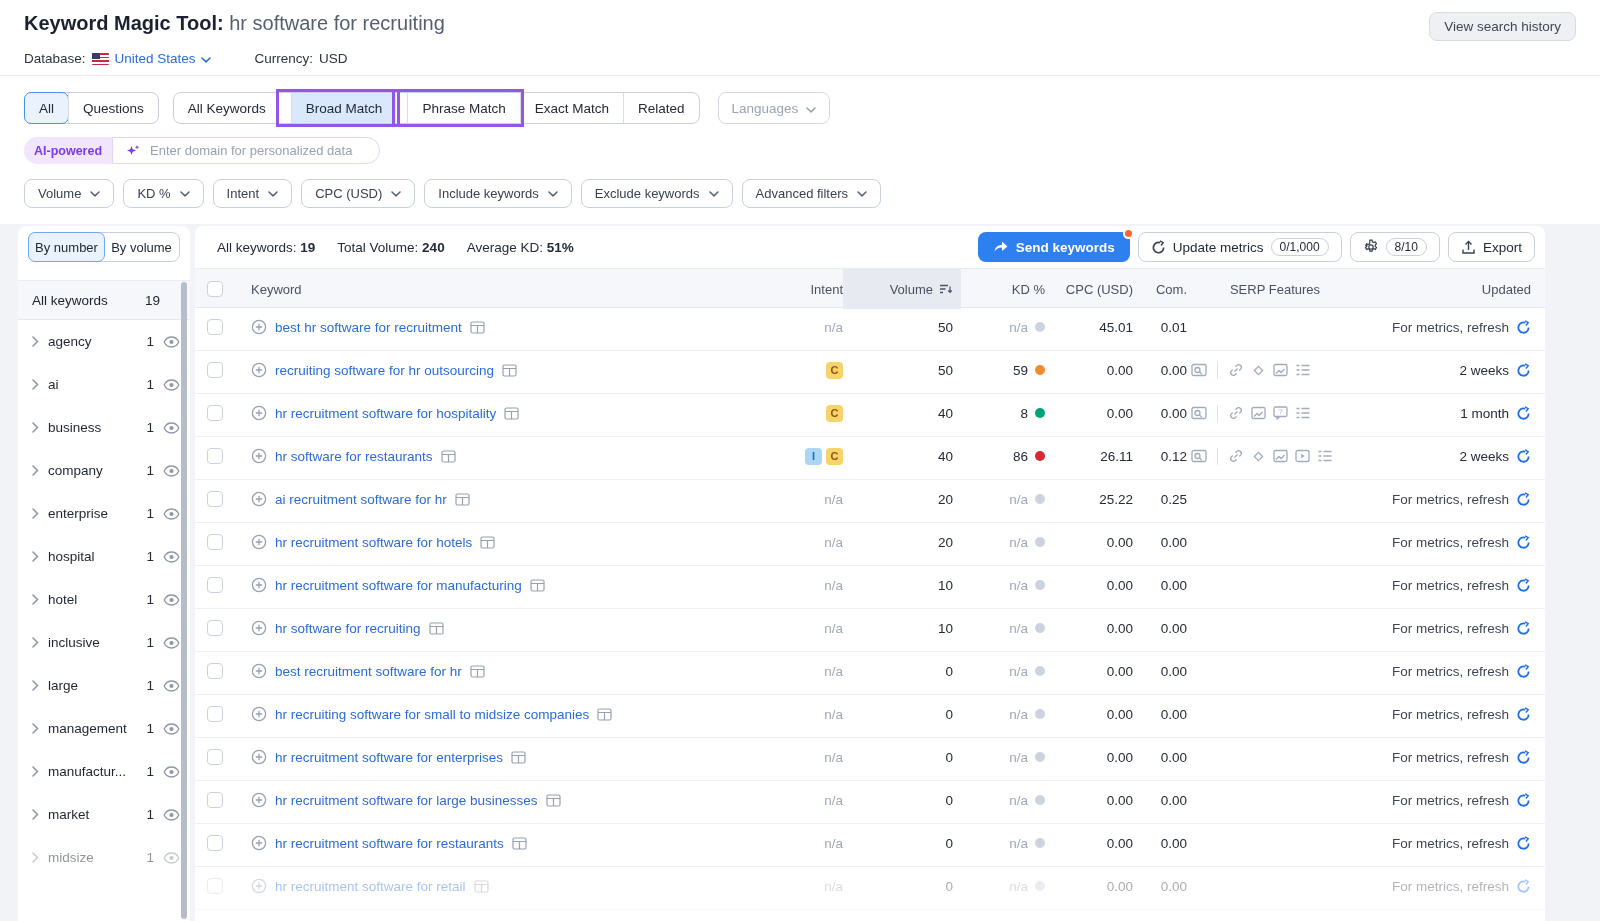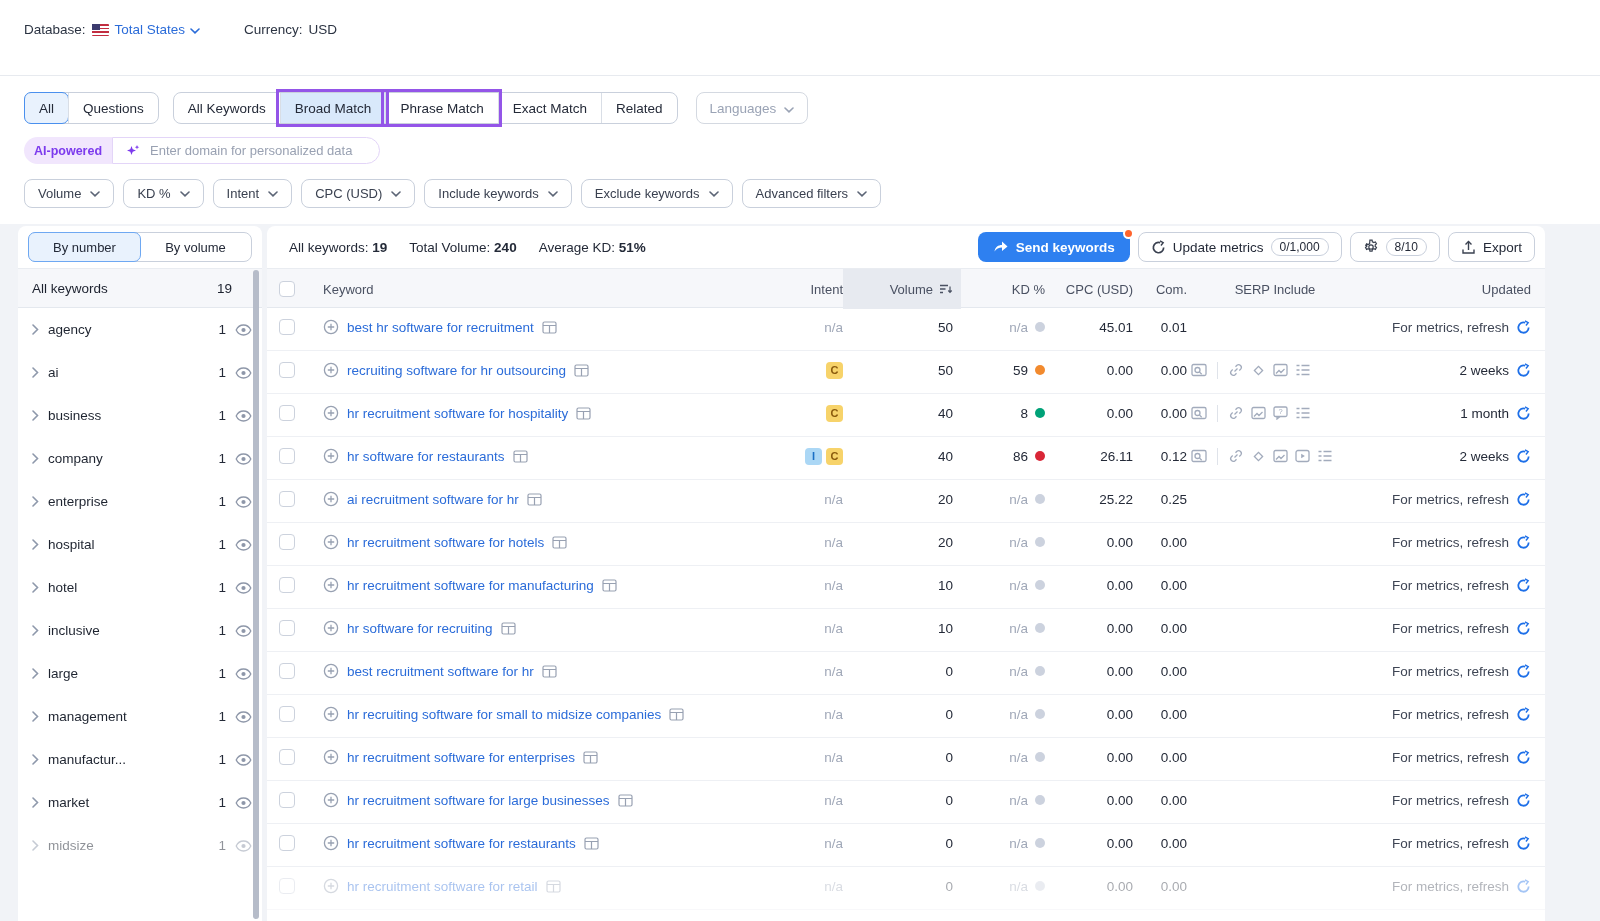--- a/index.html
+++ b/index.html
@@ -30,21 +30,21 @@
 
   
   .tabs-row{ display:flex; align-items:center; gap:14px; margin:16px 24px 0; height:32px; }
   .tgroup{ display:flex; border:1px solid var(--border); border-radius:8px; background:#fff; }
   .tw{ display:flex; }
   .tw + .tw .tab{ border-left:1px solid #d9dee6; }
   .tab{ height:30px; padding:0 14px; background:transparent; border:none; font-family:inherit;
     font-size:13.5px; color:#242a38; display:flex; align-items:center; cursor:pointer; white-space:nowrap; }
   .tab.selected{ background:#e9f2fd; border:1px solid #4a90ee !important; border-radius:7px; margin:-1px; height:32px; }
   .tab.active{ background:#d9e9fb; }
-  .tw.annot{ outline:3px solid var(--annot); outline-offset:1px; }
+  .tw.annot{ outline:3px solid var(--annot); outline-offset:1px;padding-left:11px; }
   .lang-btn{ display:flex; align-items:center; gap:8px; border:1px solid #d4d9e1; background:#fff;
     border-radius:8px; height:32px; padding:0 13px; font-size:13.5px; color:var(--muted);
     font-family:inherit; cursor:pointer; margin-left:4px; }
 
   
   .ai-row{ display:flex; align-items:center; margin:13px 24px 0; height:27px; }
   .ai-badge{ background:#f1e6fd; color:var(--ai); font-size:12.5px; font-weight:700;
     padding:0 10px; height:27px; display:flex; align-items:center; border-radius:14px 0 0 14px; }
   .ai-input-wrap{ display:flex; align-items:center; gap:7px; border:1px solid #e3d5f8; background:#fff;
     height:27px; border-radius:0 14px 14px 0; padding:0 12px; width:268px; }
@@ -56,21 +56,21 @@
   .filters-row{ display:flex; gap:9px; margin:15px 24px 0; }
   .filter-btn{ display:flex; align-items:center; gap:9px; height:29px; padding:0 13px;
     border:1px solid var(--border); border-radius:8px; background:#fff; font-family:inherit;
     font-size:13px; color:#3a4150; cursor:pointer; }
   .filter-btn .chev{ color:#5c6576; display:inline-flex; }
 
   
   .content{ position:absolute; top:224px; left:0; right:0; bottom:0; background:#f1f3f7;
     padding:2px 55px 0 18px; display:flex; gap:5px; }
   .panel{ background:#fff; border-radius:8px 8px 0 0; overflow:hidden; display:flex; flex-direction:column; }
-  .sidebar{ width:244px; flex:none; }
+  .sidebar{ width:172px; flex:none;gap:12px; }
   .main{ flex:1; }
 
   
   .sb-toolbar{ height:42px; display:flex; align-items:center; padding:0 10px; }
   .seg{ display:flex; border:1px solid var(--border); border-radius:8px; background:#fff; width:100%; }
   .seg-btn{ flex:1; height:28px; border:none; background:transparent; font-family:inherit; font-size:13px;
     color:#242a38; cursor:pointer; border-radius:7px; display:flex; align-items:center; justify-content:center; white-space:nowrap; }
   .seg-btn.selected{ background:#e9f2fd; border:1px solid #6ea8f2; margin:-1px; height:30px; }
   .sb-body{ position:relative; flex:1; display:flex; flex-direction:column; }
   .sb-head{ height:40px; background:#f6f7fa; border-top:1px solid #e9ecf1; border-bottom:1px solid #e4e8ee;
@@ -127,26 +127,33 @@
   .serp-div{ width:1px; height:17px; background:#dfe3ea; margin:0 3px; }
   .upd-txt.time{ color:#242a38; }
   .upd-txt.note{ color:#3e4554; }
   .refresh-ic{ color:var(--refresh); display:inline-flex; margin-left:7px; cursor:pointer; }
   .dark-ic{ color:#3a4150; display:inline-flex; }
 </style>
 </head>
 <body>
 
 <div class="topbar">
+  <div class="title-row">
+    <h1 class="page-title">
+      <span>Keyword Magic Tool:</span>
+      <span class="query">hr software for recruiting</span>
+    </h1>
+    <button class="history-btn">View search history</button>
+  </div>
   <div class="meta-row">
     <span class="meta-item">
       <span>Database:</span>
       <span class="flag"></span>
       <span class="db-link">
-        <span>Total States</span>
+        <span>United States</span>
         <span class="chev"><svg width="10" height="6" viewBox="0 0 10 6">
               <path d="M1 1l4 3.8L9 1" fill="none" stroke="#2b6cd9" stroke-width="1.6" stroke-linecap="round"></path>
             </svg></span>
       </span>
     </span>
     <span class="meta-item">
       <span>Currency:</span>
       <span>USD</span>
     </span>
   </div>
@@ -541,21 +548,21 @@
         <div class="th c-kd">
           <span>KD %</span>
         </div>
         <div class="th c-cpc">
           <span>CPC (USD)</span>
         </div>
         <div class="th c-com">
           <span>Com.</span>
         </div>
         <div class="th c-serp">
-          <span>SERP Include</span>
+          <span>SERP Features</span>
         </div>
         <div class="th c-upd">
           <span>Updated</span>
         </div>
       </div>
     <div class="tbody" id="tbody">
         <div class="trow grid-row">
           <div class="cell c-check">
             <span class="checkbox"></span>
           </div>

